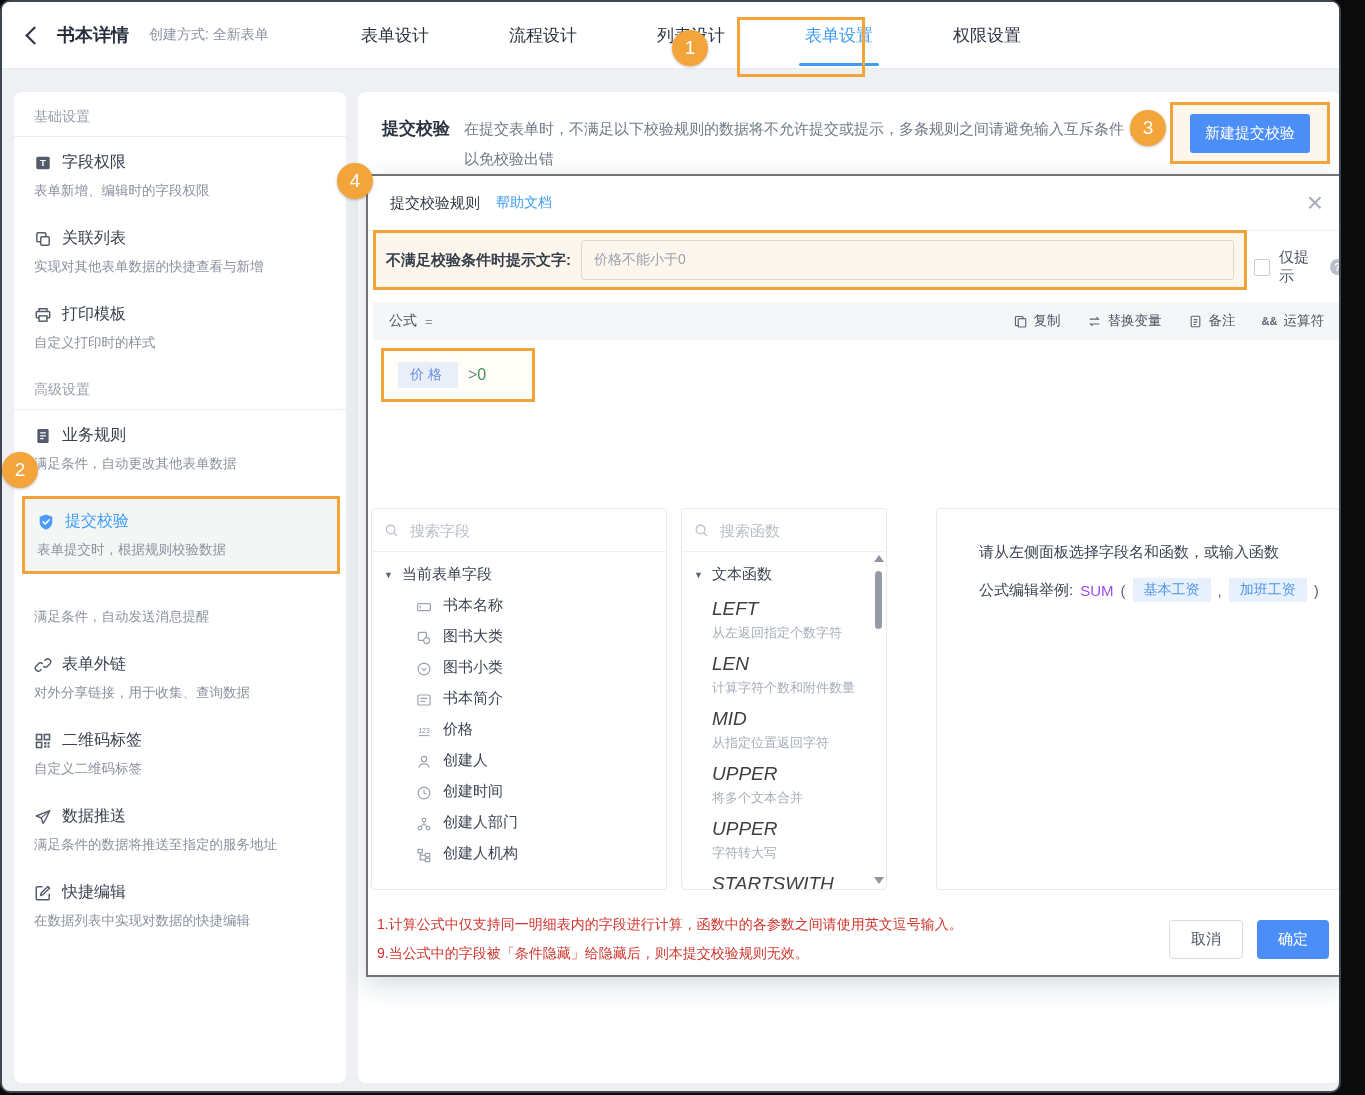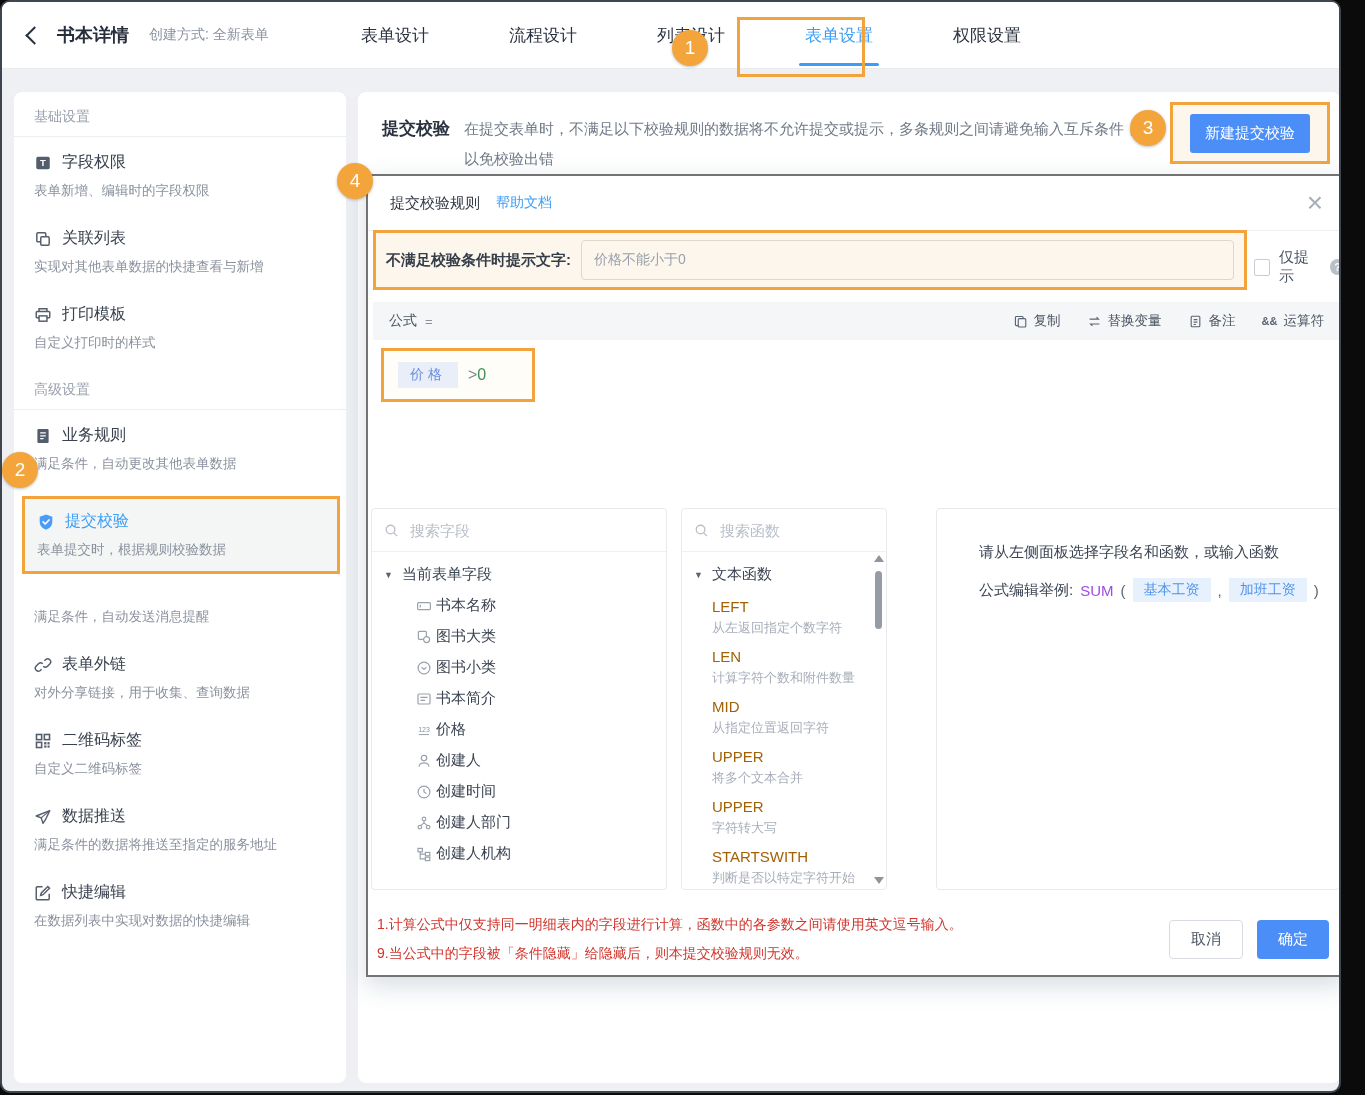--- a/index.html
+++ b/index.html
@@ -85,25 +85,25 @@
   .col2{left:313px;width:206px;}
   .col3{left:568px;width:404px;}
   .search-row{height:42px;border-bottom:1px solid #eef0f3;display:flex;align-items:center;padding:0 12px;gap:9px;}
   .search-row .ic{width:15px;height:15px;flex:0 0 auto;}
   .search-input{border:none;outline:none;flex:1;font-size:15px;color:#5a6472;font-family:inherit;background:transparent;}
   .search-input::placeholder{color:#b9bfc9;}
   .group-row{display:flex;align-items:center;gap:9px;padding:13px 12px 6px;cursor:pointer;}
   .caret{font-size:9px;color:#5a6472;}
   .caret::before{content:"\25BC";}
   .group-lbl{font-size:15px;color:#3b4452;}
-  .field-item{display:flex;align-items:center;gap:4px;padding:6px 10px 6px 44px;cursor:pointer;}
+  .field-item{display:flex;align-items:flex-end;gap:11px;padding:6px 10px 6px 44px;cursor:pointer;}
   .field-item .ic{width:16px;height:16px;flex:0 0 auto;}
   .field-lbl{font-size:15px;color:#3b4452;}
   .fn-item{padding:8px 14px 3px 30px;cursor:pointer;}
-  .fn-name{font-size:15px;color:#a16207;}
+  .fn-name{font-size:19px;color:#404040;font-style:italic;}
   .fn-desc{font-size:13px;color:#a7aeb9;margin-top:4px;}
   .scrollbar{position:absolute;right:2px;top:46px;bottom:5px;width:12px;}
   .sb-up,.sb-down{position:absolute;left:2px;width:0;height:0;border-left:5px solid transparent;border-right:5px solid transparent;cursor:pointer;}
   .sb-up{top:0;border-bottom:7px solid #8f959e;}
   .sb-down{bottom:0;border-top:7px solid #8f959e;}
   .sb-thumb{position:absolute;left:3px;top:16px;width:7px;height:58px;background:#969ca5;border-radius:4px;cursor:pointer;}
   .help-pane{padding:34px 0 0 42px;}
   .help-line1{font-size:15px;color:#3b4452;}
   .help-line2{display:flex;align-items:center;gap:7px;margin-top:16px;font-size:15px;color:#3b4452;}
   .sum-fn{color:#9d4de6;}

